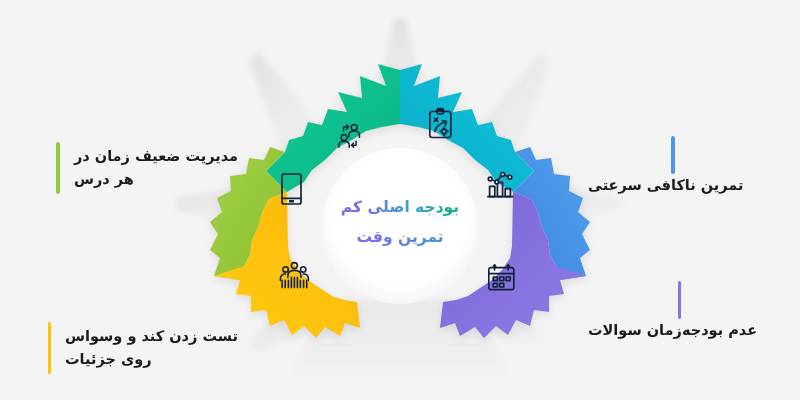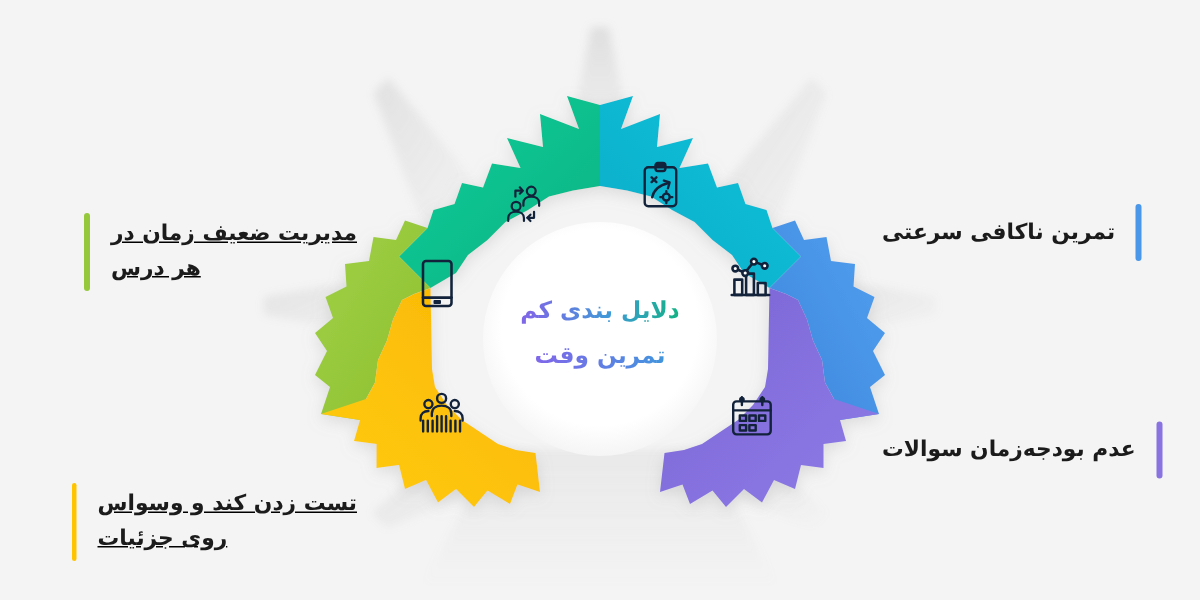--- a/index.html
+++ b/index.html
@@ -60,25 +60,25 @@
     line-height:23px;
     direction:rtl;
     white-space:pre-line;
   }
   .label-bar{
     width:3.5px;
     border-radius:2px;
     flex:0 0 auto;
   }
   
-  .label.right{ }
+  .label.right{ flex-direction:column; }
   .label.right .label-bar{ margin-left:14px; }
   .label.right .label-text{ text-align:right; }
   
-  .label.left{ flex-direction:row-reverse;text-decoration:underline; }
+  .label.left{ flex-direction:row-reverse; }
   .label.left .label-bar{ margin-right:14px; }
   .label.left .label-text{ text-align:left; }
 
   #label-top-right{ left:588px; top:136px; }
   #label-bottom-right{ left:588px; top:281px; }
   #label-top-left{ right:562px; top:142px; }
   #label-bottom-left{ right:562px; top:282px;margin-top:40px; }
 
   .icon-svg{ pointer-events:none; }
 </style>
@@ -308,21 +308,21 @@
       <path d="M-0.6 18.4v-1.6c0-3.1 2.3-4.8 5.2-4.8"></path>
       <circle cx="22.2" cy="7.4" r="2.7"></circle>
       <path d="M27.4 18.4v-1.6c0-3.1-2.3-4.8-5.2-4.8"></path>
       <path d="M1.1 18.4v7.2 M4.2 18.4v7.2 M7.4 18.4v7.2
                M10.4 15.4v10.2 M13.4 15.4v10.2 M16.4 15.4v10.2
                M19.4 18.4v7.2 M22.6 18.4v7.2 M25.7 18.4v7.2"></path>
     </g>
   </svg>
 
   <div class="center-text">
-    <div class="center-line center-line-1">دلایل بندی کم</div>
+    <div class="center-line center-line-1">بودجه اصلی کم</div>
     <div class="center-line center-line-2">تمرین وقت</div>
   </div>
 
   <div class="label right" id="label-top-right">
     <div class="label-bar" style="height:38px;background:#4a96e8;"></div>
     <div class="label-text">تمرین ناکافی سرعتی</div>
   </div>
 
   <div class="label right" id="label-bottom-right">
     <div class="label-bar" style="height:38px;background:#8873e0;"></div>

